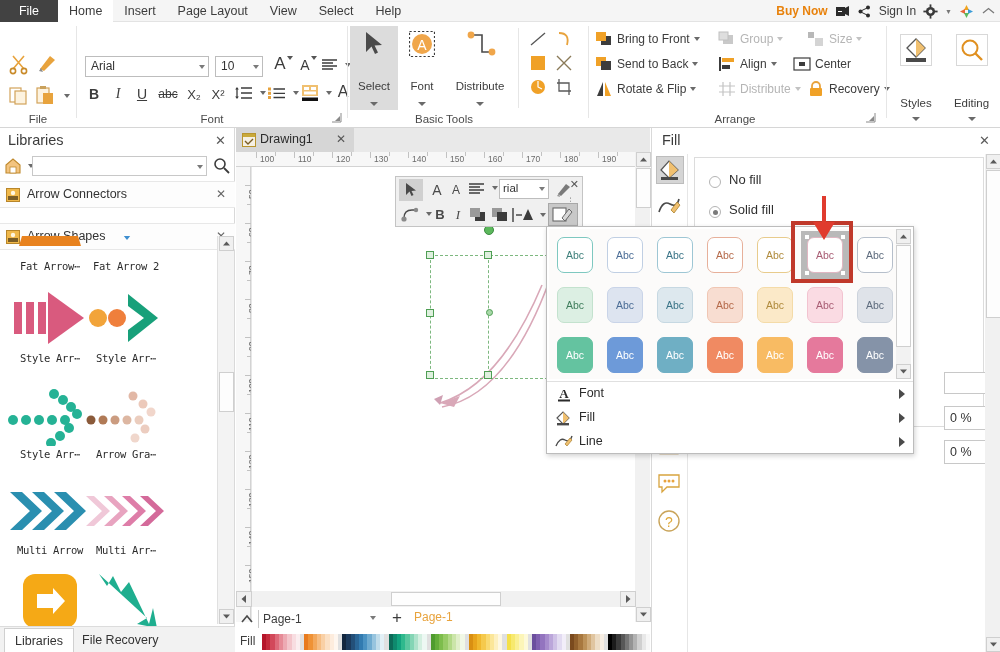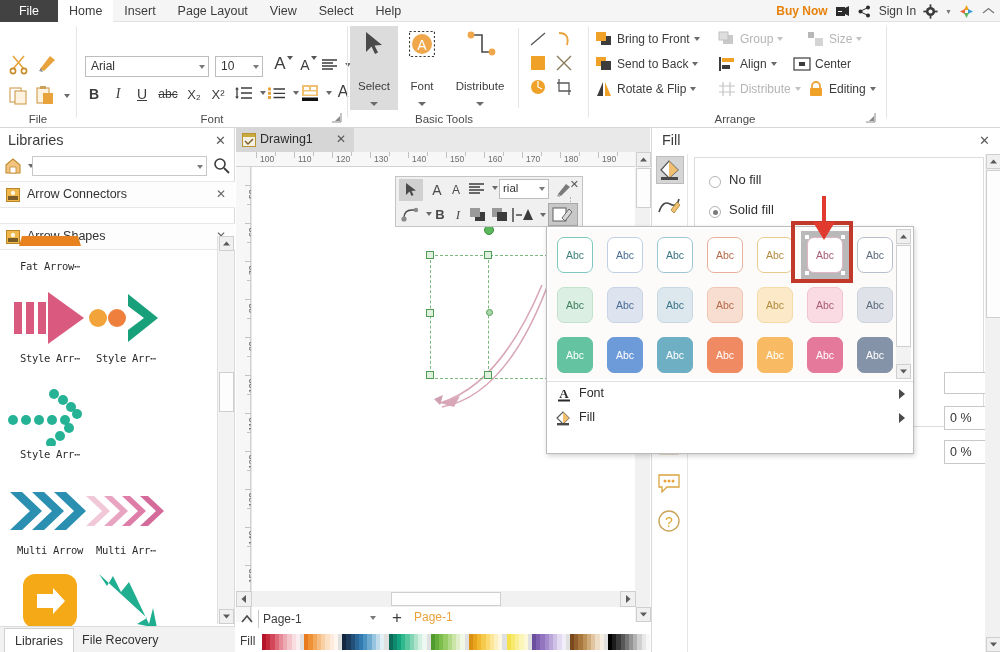--- a/index.html
+++ b/index.html
@@ -472,34 +472,55 @@
         <span>Distribute</span>
         <span class="mini-caret dim"></span>
       </div>
       <div class="arow" style="left:218px;top:56px">
         <span style="width:18px;height:16px;display:inline-block;margin-right:4px">
           <svg width="18" height="16" viewBox="0 0 18 16">
               <path d="M5 7 V5 A4 4 0 0 1 13 5 V7" stroke="#e8a33d" stroke-width="1.8" fill="none"></path>
               <rect x="3" y="7" width="12" height="8" rx="1" fill="#f0a127"></rect>
             </svg>
         </span>
-        <span>Editing</span>
+        <span>Recovery</span>
         <span class="mini-caret"></span>
       </div>
       <div class="dialog-launcher">
         <svg width="11" height="11" viewBox="0 0 11 11">
             <path d="M1 10 H10 V1" stroke="#8a8a8a" stroke-width="1" fill="none"></path>
             <path d="M9 9 L4 9 L9 4 Z" fill="#8a8a8a"></path>
           </svg>
       </div>
       <div class="rgroup-label">Arrange</div>
     </div>
     <div class="rsep" style="left:886px"></div>
 
-
+    <div class="rgroup g-styles">
+      <div class="bigbtn">
+        <svg width="30" height="30" viewBox="0 0 30 30">
+            <path d="M6 13 L15 4 L24 13 L15 22 Z" fill="#fff" stroke="#555" stroke-width="1.3"></path>
+            <path d="M15 4 L24 13 L15 22 Z" fill="#f0c070"></path>
+            <rect x="5" y="23" width="20" height="4" fill="#4a4a4a"></rect>
+          </svg>
+      </div>
+      <div class="bigbtn-label">Styles</div>
+      <div class="bigbtn-caret"></div>
+    </div>
+
+    <div class="rgroup g-editing">
+      <div class="bigbtn">
+        <svg width="30" height="30" viewBox="0 0 30 30">
+            <circle cx="13" cy="13" r="7.5" fill="none" stroke="#e09020" stroke-width="2"></circle>
+            <path d="M18.5 18.5 L25 25" stroke="#e09020" stroke-width="2.4"></path>
+          </svg>
+      </div>
+      <div class="bigbtn-label">Editing</div>
+      <div class="bigbtn-caret"></div>
+    </div>
   </div>
 
   <div class="leftpanel">
     <div class="lp-title">Libraries</div>
     <div class="lp-close">✕</div>
 
     <div class="lp-searchrow">
       <div class="home-icon">
         <svg width="20" height="18" viewBox="0 0 20 18">
             <path d="M2 8 L9 2 L16 8 V16 H2 Z" fill="#f3c480" stroke="#c08a2e" stroke-width="1.1"></path>
@@ -544,20 +565,28 @@
 
     <div class="shapegrid">
 
       <div class="scell" style="left:0;top:0;height:42px">
         <div style="height:24px">
           <svg width="70" height="24" viewBox="0 0 70 24" style="margin-top:-10px">
               <path d="M10 0 H60 L66 20 H4 Z" fill="#e8821e"></path>
             </svg>
         </div>
         <div class="sname">Fat Arrow⋯</div>
+      </div>
+      <div class="scell" style="left:76px;top:0;height:42px">
+        <div style="height:24px">
+          <svg width="70" height="24" viewBox="0 0 70 24" style="margin-top:-12px">
+              <path d="M28 6 L44 6 L36 16 Z" fill="#3f8fd0"></path>
+            </svg>
+        </div>
+        <div class="sname">Fat Arrow 2</div>
       </div>
 
       <div class="scell" style="left:0;top:44px;height:94px">
         <div style="height:72px;padding-top:6px">
           <svg width="80" height="64" viewBox="0 0 80 64">
               <g fill="#d95a7e">
             <rect x="4" y="16" width="8" height="32"></rect>
                 <rect x="16" y="16" width="8" height="32"></rect>
                 <rect x="28" y="16" width="8" height="32"></rect>
             <path d="M38 6 L74 32 L38 58 Z"></path>
@@ -590,20 +619,37 @@
             <circle cx="47" cy="14" r="5"></circle>
                 <circle cx="56" cy="20" r="5"></circle>
                 <circle cx="64" cy="27" r="5"></circle>
             <circle cx="62" cy="48" r="5"></circle>
                 <circle cx="53" cy="56" r="5"></circle>
                 <circle cx="44" cy="63" r="5"></circle>
           </g>
             </svg>
         </div>
         <div class="sname">Style Arr⋯</div>
+      </div>
+      <div class="scell" style="left:76px;top:140px;height:94px">
+        <div style="height:72px;padding-top:4px">
+          <svg width="86" height="66" viewBox="0 0 86 66">
+            <circle cx="8" cy="40" r="4.5" fill="#8a5a3a"></circle>
+              <circle cx="20" cy="40" r="4.5" fill="#b07a56"></circle>
+            <circle cx="32" cy="40" r="4.5" fill="#cb9c80"></circle>
+              <circle cx="44" cy="40" r="4.5" fill="#ddb7a2"></circle>
+            <circle cx="56" cy="40" r="4.5" fill="#ebcdbe"></circle>
+            <circle cx="50" cy="16" r="4.5" fill="#e2b8a6"></circle>
+              <circle cx="60" cy="24" r="4.5" fill="#ecc9ba"></circle>
+              <circle cx="68" cy="32" r="4.5" fill="#f1d6cb"></circle>
+            <circle cx="62" cy="49" r="4.5" fill="#eccdc0"></circle>
+              <circle cx="52" cy="58" r="4.5" fill="#f0d7cc"></circle>
+          </svg>
+        </div>
+        <div class="sname">Arrow Gra⋯</div>
       </div>
 
       <div class="scell" style="left:0;top:236px;height:94px">
         <div style="height:72px;padding-top:14px">
           <svg width="84" height="50" viewBox="0 0 84 50">
               <g fill="#2a8fb0">
             <path d="M2 6 L22 25 L2 44 L14 44 L34 25 L14 6 Z"></path>
             <path d="M24 6 L44 25 L24 44 L36 44 L56 25 L36 6 Z"></path>
             <path d="M46 6 L66 25 L46 44 L58 44 L78 25 L58 6 Z"></path>
               </g>
@@ -1035,20 +1081,30 @@
       </div>
       <div class="gm-item" style="top:24px">
         <span class="gmi-icon">
           <svg width="18" height="18" viewBox="0 0 18 18">
               <path d="M2 9 L8 3 L14 9 L8 15 Z" fill="#fff" stroke="#555" stroke-width="1.1"></path>
               <path d="M8 3 L14 9 L8 15 Z" fill="#f0c070"></path>
               <rect x="2" y="14" width="12" height="2.4" fill="#4a4a4a"></rect>
             </svg>
         </span>
         <span class="gmi-text">Fill</span>
+        <span class="gmi-arrow"></span>
+      </div>
+      <div class="gm-item" style="top:48px">
+        <span class="gmi-icon">
+          <svg width="18" height="18" viewBox="0 0 18 18">
+              <path d="M1 13 Q5 4 10 7 T17 3" stroke="#4a4a4a" stroke-width="1.4" fill="none"></path>
+              <path d="M10 11 L15 5 L17 7 L12 13 Z" fill="#f0c070" stroke="#a8802c" stroke-width="0.7"></path>
+            </svg>
+        </span>
+        <span class="gmi-text">Line</span>
         <span class="gmi-arrow"></span>
       </div>
     </div>
 
     <div class="sel-ring" style="left:244px;top:-6px;width:62px;height:62px"></div>
   </div>
 
   <svg class="redarrow" style="left:800px;top:196px;width:50px;height:46px" width="50" height="46">
     <path d="M22 0 L22 26 L13 26 L24 44 L35 26 L26 26 L26 0 Z" fill="#e03b2e"></path>
   </svg>

